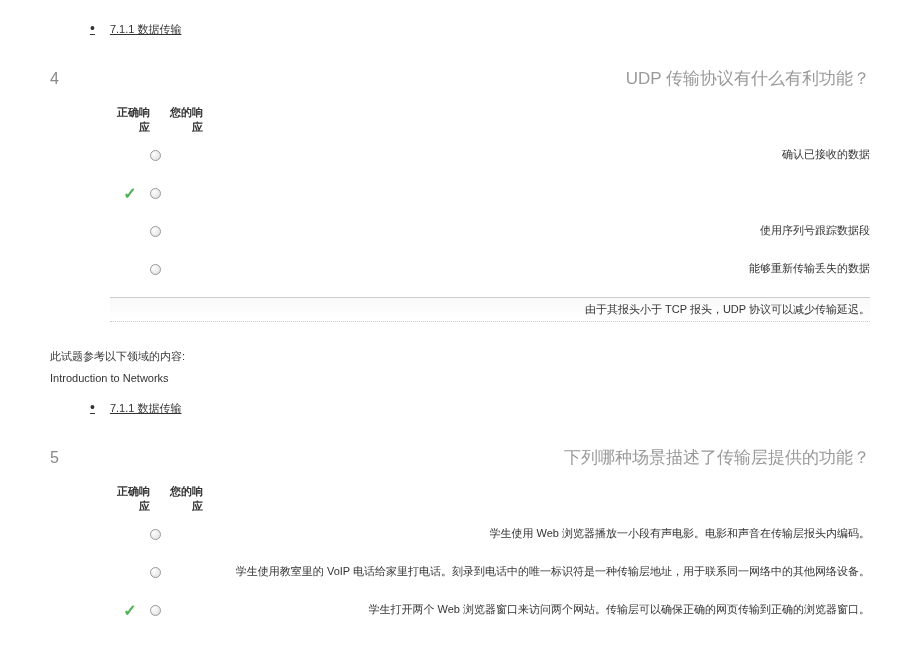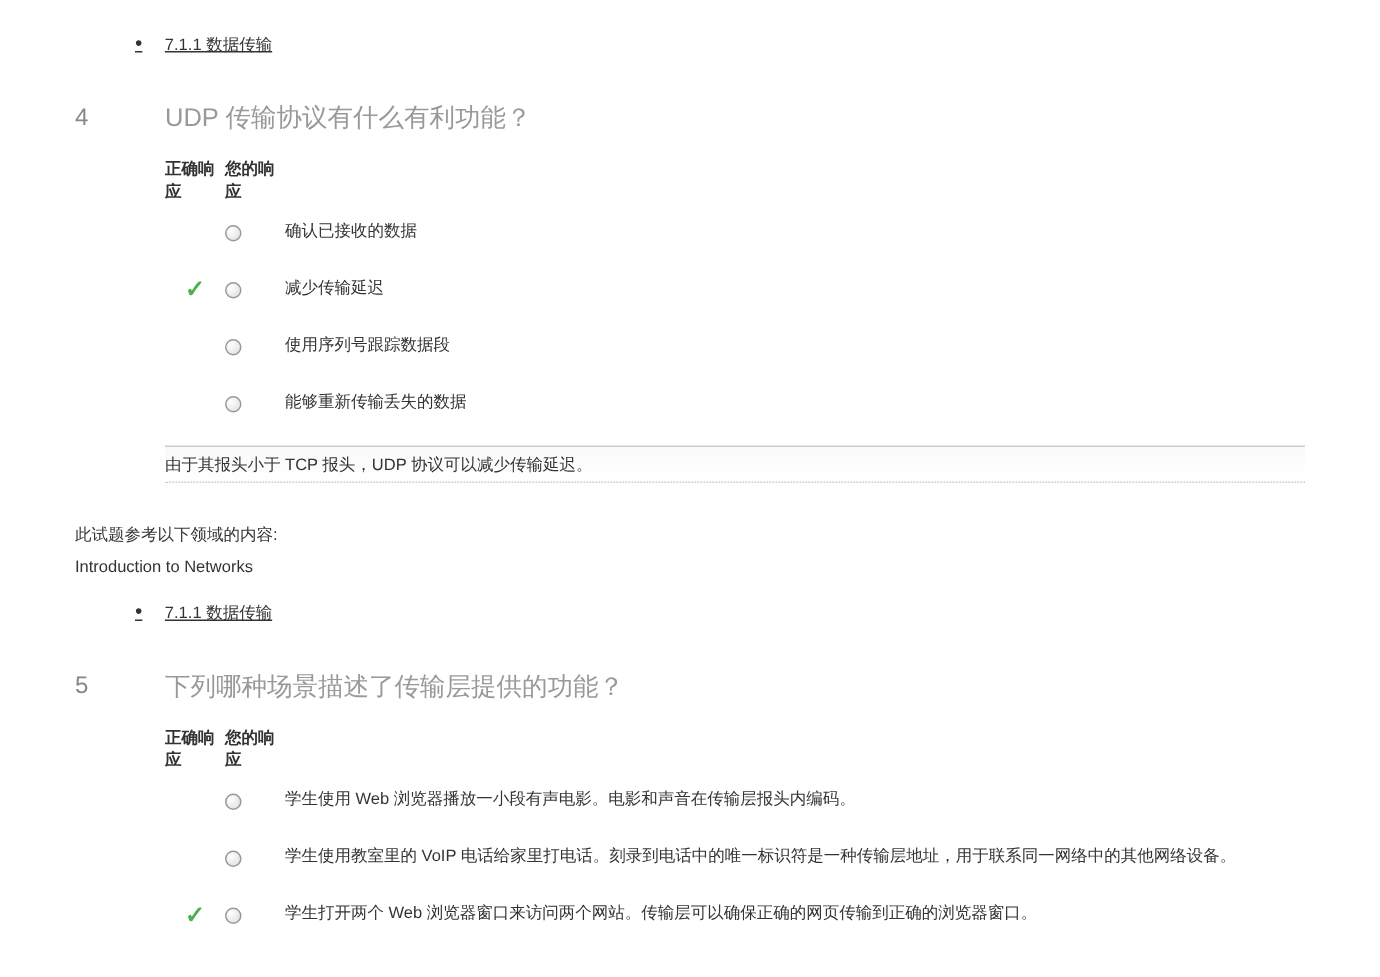--- a/index.html
+++ b/index.html
@@ -30,32 +30,34 @@
       margin-bottom: 20px;
     }
     .question-number {
       font-size: 16px;
       color: #888;
       width: 60px;
       padding-top: 18px;
     }
     .question-content {
       flex: 1;
+      text-align: right;
     }
     .question-title {
       font-size: 17px;
       color: #999;
       margin-bottom: 15px;
       margin-top: 15px;
     }
     .response-header {
       display: flex;
       font-size: 11px;
       font-weight: bold;
       margin-bottom: 10px;
+      gap: 13px;
     }
     .response-header .col1 {
       width: 40px;
     }
     .response-header .col2 {
       width: 40px;
     }
     .options {
       margin-bottom: 10px;
     }
@@ -131,21 +133,20 @@
           </div>
         <div class="option-text">确认已接收的数据</div>
       </div>
       <div class="option-row">
         <div class="check-col">
             <span class="checkmark">✓</span>
           </div>
         <div class="radio-col">
             <span class="radio-circle"></span>
           </div>
-        <div class="option-text">减少传输延迟</div>
       </div>
       <div class="option-row">
         <div class="check-col"></div>
         <div class="radio-col">
             <span class="radio-circle"></span>
           </div>
         <div class="option-text">使用序列号跟踪数据段</div>
       </div>
       <div class="option-row">
         <div class="check-col"></div>

